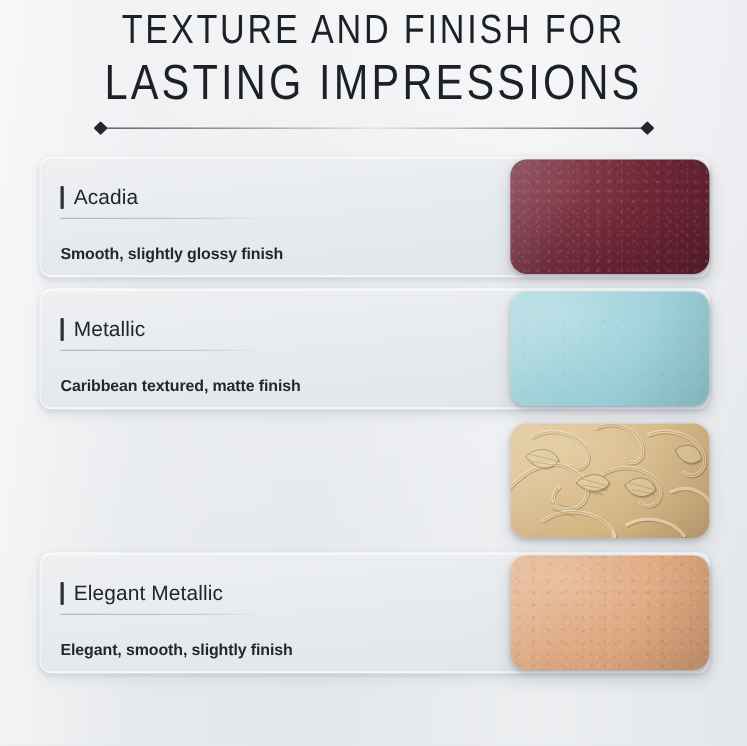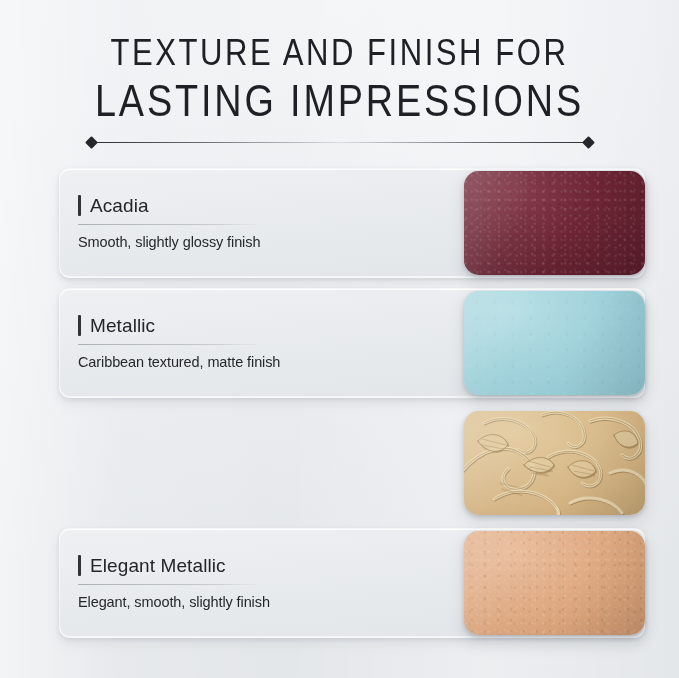--- a/index.html
+++ b/index.html
@@ -35,21 +35,21 @@
         rgba(255,255,255,0.00) 42%,
         rgba(255,255,255,0.30) 72%,
         rgba(255,255,255,0.00) 100%);
     pointer-events: none;
   }
 
   
   .header {
     position: relative;
     z-index: 2;
-    padding-top: 34px;
+    padding-top: 8px;
     text-align: center;
   }
   .title-line {
     color: #1d2024;
     font-weight: 300;
     line-height: 1.02;
     white-space: nowrap;
     font-family: "Liberation Sans", sans-serif;
   }
   .title-line-1 {
@@ -95,21 +95,20 @@
     border-radius: 1px;
   }
   .divider .diamond.left  { left: 0; }
   .divider .diamond.right { right: 0; }
 
   
   .rows {
     position: relative;
     z-index: 2;
     margin-top: 18px;
-    padding-left: 23px;
   }
   .row {
     position: relative;
     height: 110px;
     margin-bottom: 10px;
   }
 
   .card {
     position: absolute;
     left: 36px;
@@ -155,23 +154,23 @@
   .name-rule {
     margin: 7px 0 0 0;
     width: 178px;
     height: 1px;
     background: linear-gradient(90deg,
         rgba(150,156,162,0.75) 0%,
         rgba(165,170,176,0.55) 70%,
         rgba(200,205,210,0.15) 100%);
   }
   .swatch-desc {
-    margin-top: 9px;
+    margin-top: 24px;
     font-size: 14.5px;
-    font-weight: 400;
+    font-weight: 700;
     color: #24272b;
     letter-spacing: -0.1px;
     white-space: nowrap;
   }
 
   
   .chip {
     position: absolute;
     right: 34px;
     top: 3px;

